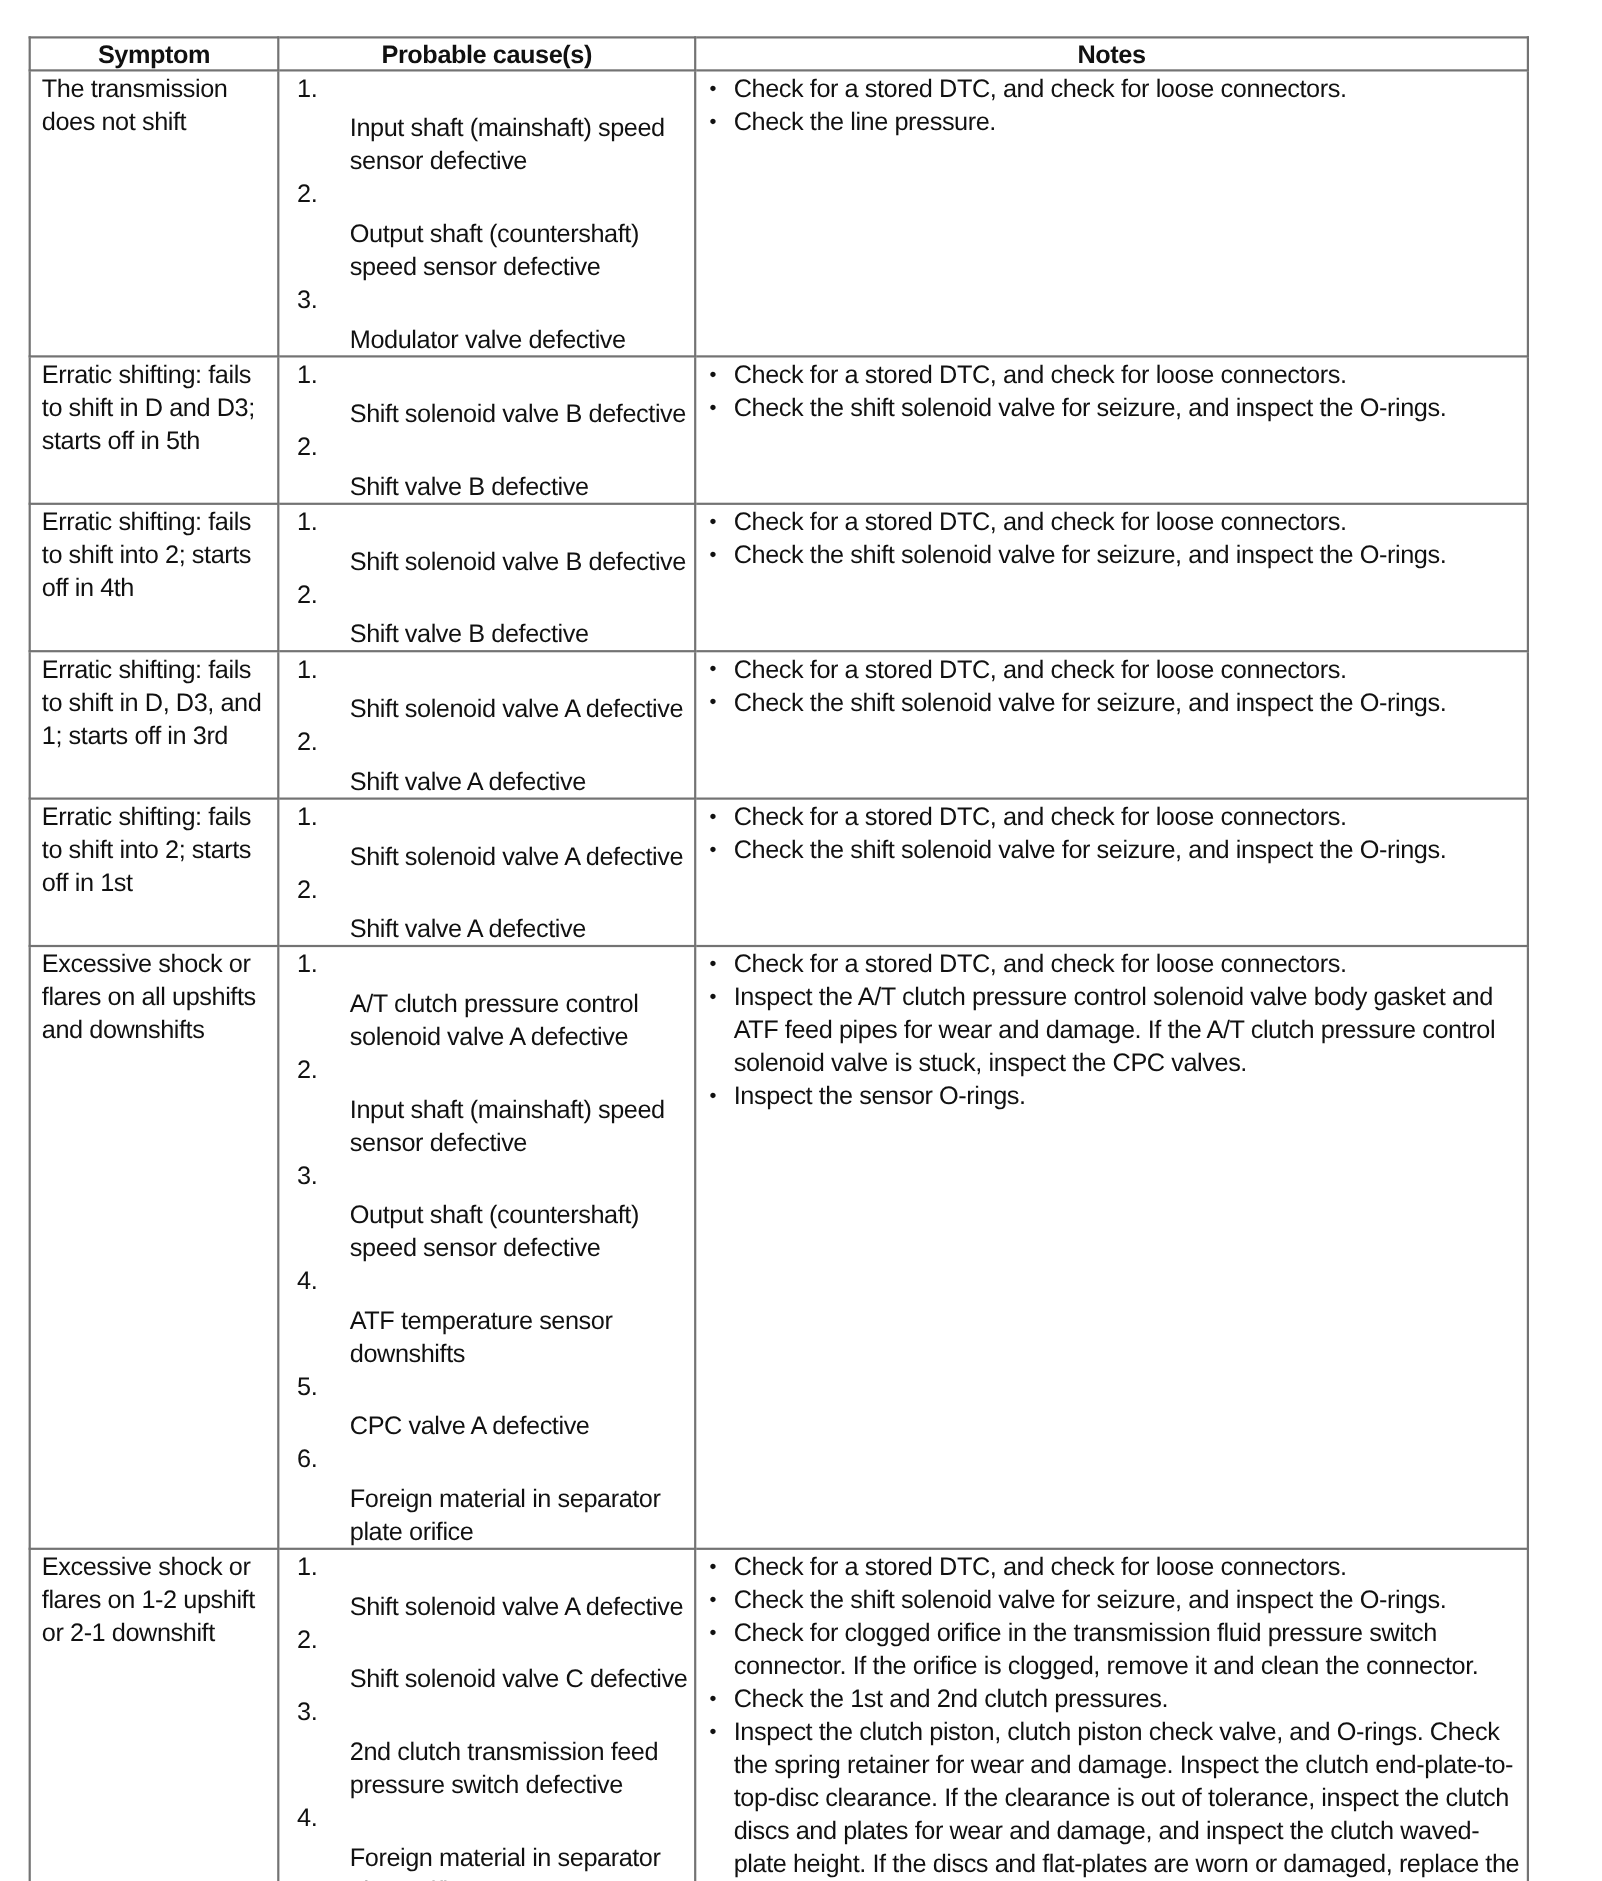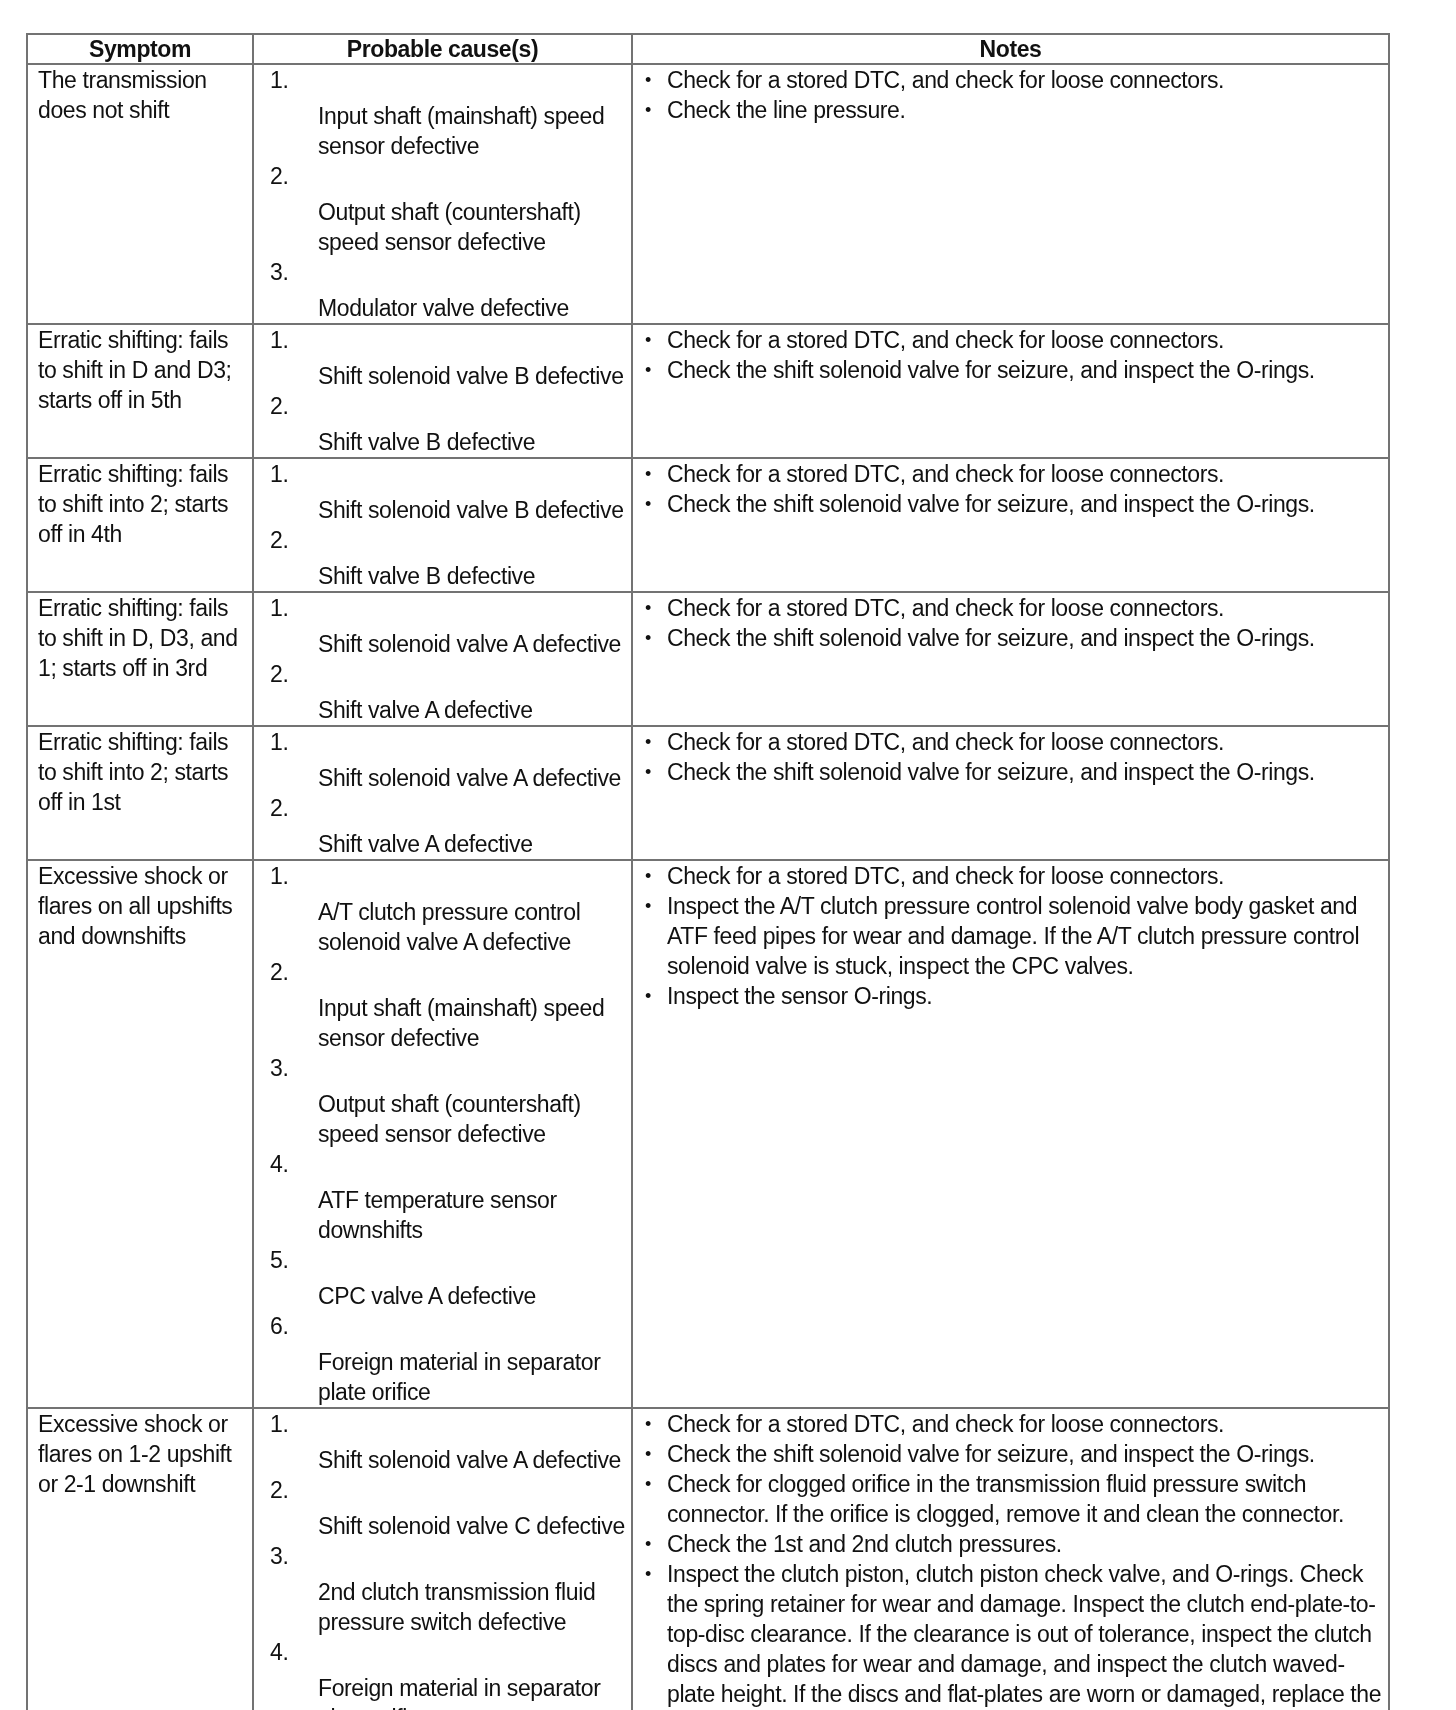--- a/index.html
+++ b/index.html
@@ -226,21 +226,21 @@
           <div class="cause-item">
               <span class="cause-num">1.</span>
               <span class="cause-text">Shift solenoid valve A defective</span>
             </div>
           <div class="cause-item">
               <span class="cause-num">2.</span>
               <span class="cause-text">Shift solenoid valve C defective</span>
             </div>
           <div class="cause-item">
               <span class="cause-num">3.</span>
-              <span class="cause-text">2nd clutch transmission fluid pressure switch defective</span>
+              <span class="cause-text">2nd clutch transmission feed pressure switch defective</span>
             </div>
           <div class="cause-item">
               <span class="cause-num">4.</span>
               <span class="cause-text">Foreign material in separator plate orifice</span>
             </div>
           <div class="cause-item">
               <span class="cause-num">5.</span>
               <span class="cause-text">2nd accumulator defective</span>
             </div>
           <div class="cause-item">

